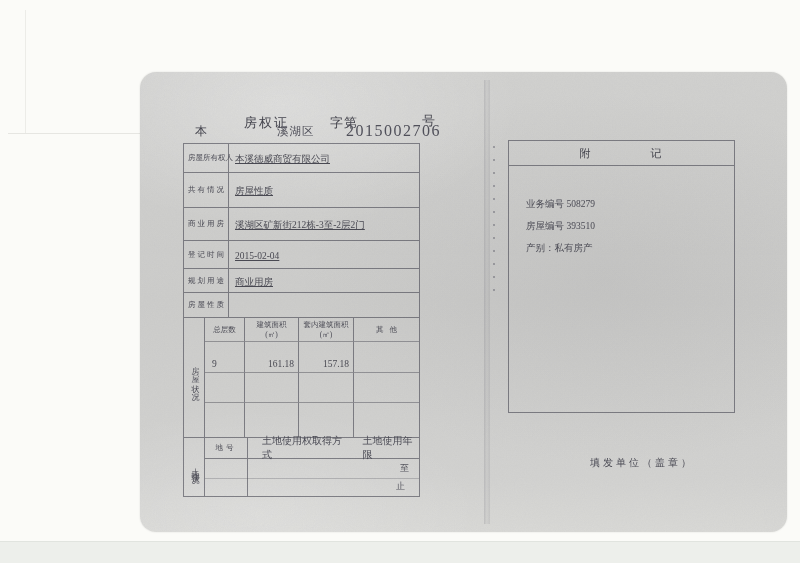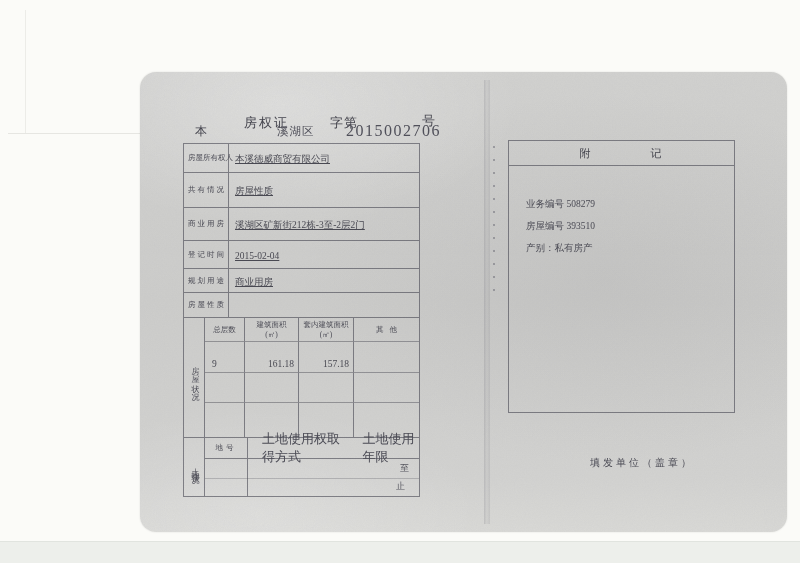--- a/index.html
+++ b/index.html
@@ -68,21 +68,21 @@
   .hgrid>div:nth-child(n+13){border-bottom:none;}
   .hc{display:flex;flex-direction:column;align-items:center;justify-content:center;font-size:7.5px;line-height:1.25;color:#4a4a54;text-align:center;}
   .hc .wide{letter-spacing:6px;padding-left:6px;}
   .vc{display:flex;align-items:flex-end;font-size:9.5px;padding-bottom:3px;color:#494952;}
   .v-left{justify-content:flex-start;padding-left:7px;}
   .v-right{justify-content:flex-end;padding-right:4px;}
 
   .land-content{flex:1;display:flex;flex-direction:column;}
   .land-h{display:flex;height:21px;border-bottom:1px solid var(--line);box-sizing:border-box;flex:none;justify-content:flex-end;}
   .land-c1{width:43px;border-right:1px solid var(--line);display:flex;align-items:center;justify-content:center;font-size:7.5px;letter-spacing:3px;box-sizing:border-box;color:#4a4a54;}
-  .land-c2{flex:1;display:flex;align-items:center;gap:16px;padding-left:14px;font-size:13px;color:#4a4a54;}
+  .land-c2{flex:1;display:flex;align-items:center;gap:16px;padding-left:14px;font-size:10px;color:#4a4a54;}
   .land-b{flex:1;position:relative;}
   .land-b .col-line{position:absolute;left:42px;top:0;bottom:0;border-right:1px solid var(--line);}
   .land-b .faint-line{position:absolute;left:0;right:0;top:19px;border-top:1px solid var(--line-faint);}
   .term-to{position:absolute;left:195px;top:3px;font-size:9px;color:#55555e;}
   .term-end{position:absolute;left:191px;top:21px;font-size:9px;color:#55555e;}
 
   
   .fold{position:absolute;left:344px;top:8px;bottom:8px;width:6px;
     background:linear-gradient(90deg,rgba(90,90,102,0.20),rgba(90,90,102,0.04) 45%,rgba(90,90,102,0.14));}
   .fold-marks{position:absolute;left:353px;top:74px;width:2px;height:150px;

